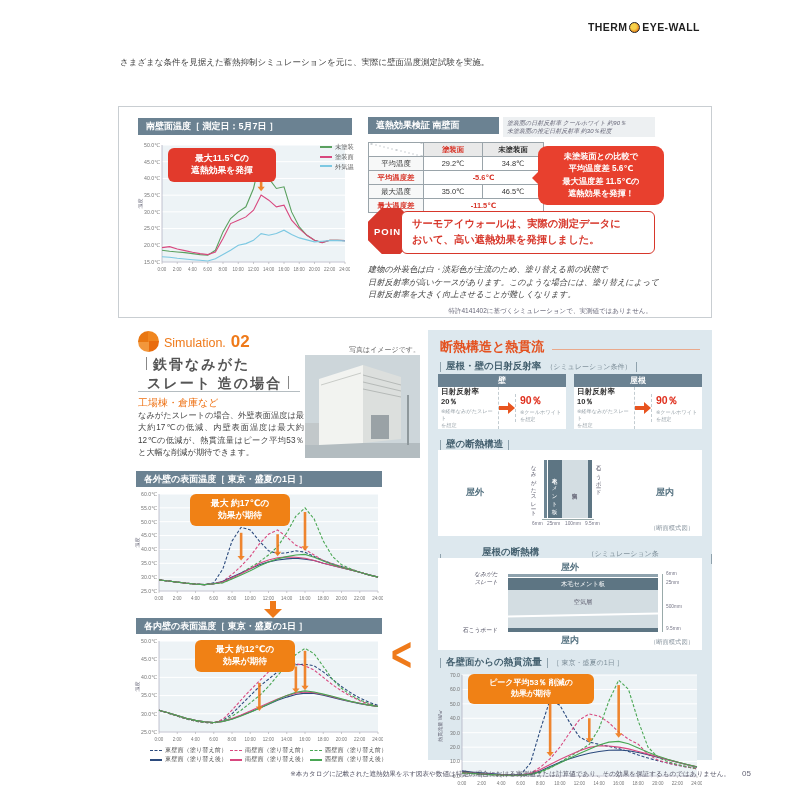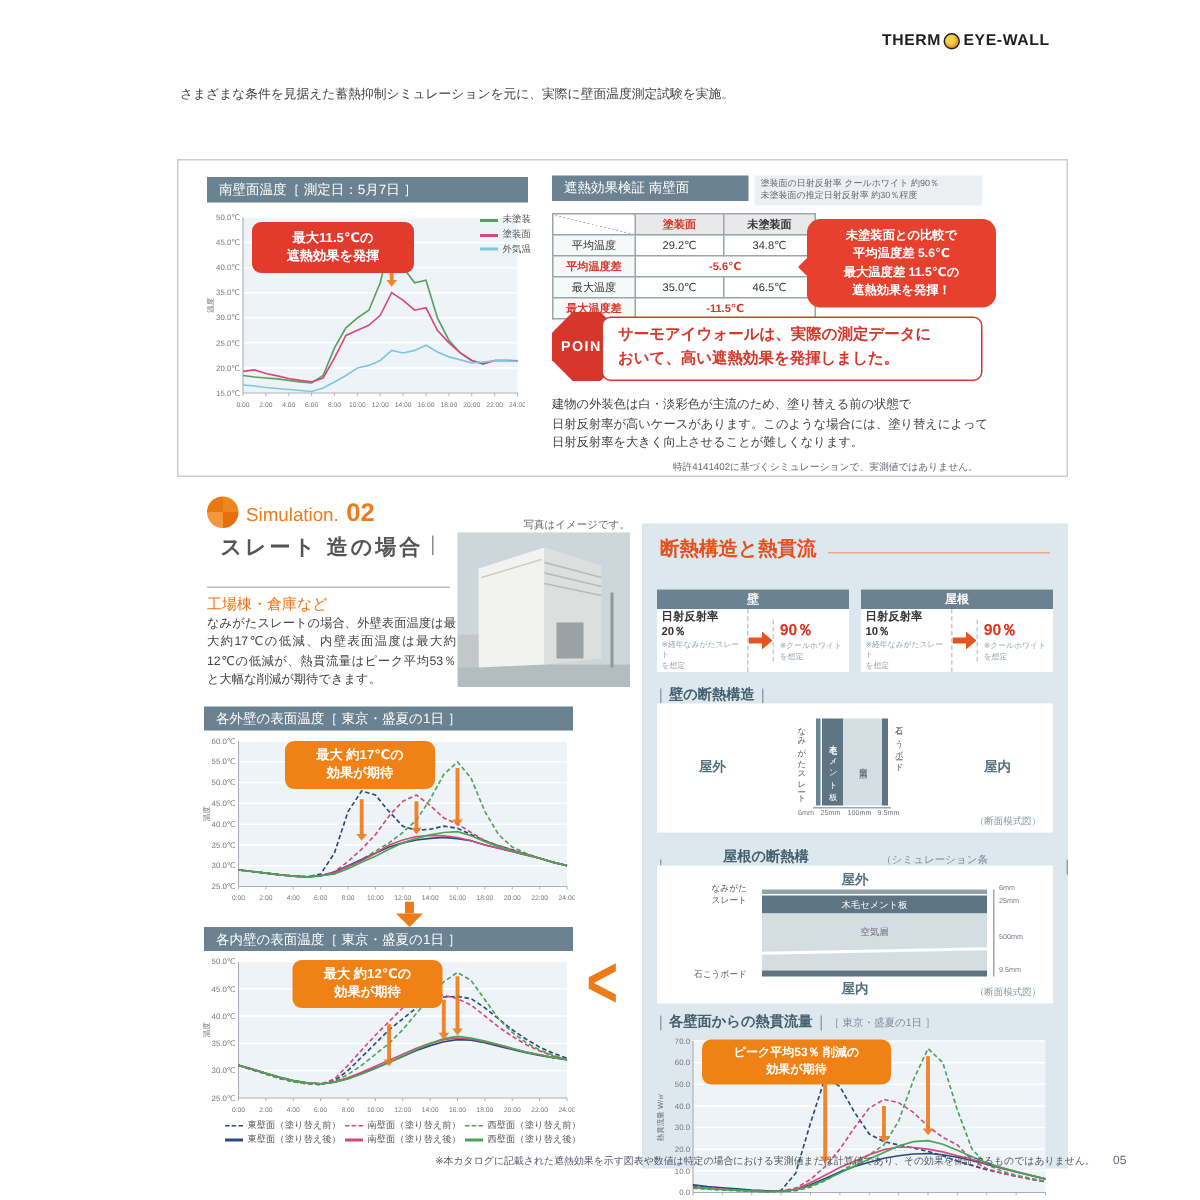--- a/index.html
+++ b/index.html
@@ -1,29 +1,29 @@
 <!DOCTYPE html>
 <html><head>
 <meta charset="utf-8">
 <style>
   html,body{margin:0;padding:0;}
   body{width:800px;height:800px;position:relative;background:#fff;
        font-family:"Liberation Sans","DejaVu Sans",sans-serif;color:#333;overflow:hidden;}
-  .pre{white-space:pre-line;}
+  .pre{white-space:pre-line;font-style:italic;}
   
   .logo{position:absolute;top:21px;left:588px;display:flex;align-items:center;gap:1px;
         font-weight:800;font-size:10.5px;letter-spacing:.4px;color:#1f1f1f;text-align:right;}
   .logo .eye{width:11px;height:11px;border-radius:50%;border:1.5px solid #222;
         background:radial-gradient(circle at 40% 40%, #f6d14a 0 35%, #e8891f 70%, #5a4a10 100%);
         box-sizing:border-box;margin:0 1px;}
   
   .intro{position:absolute;top:55px;left:120px;font-size:8.5px;line-height:1.8;color:#444;}
   
   .s1frame{position:absolute;left:118px;top:106px;width:594px;height:212px;border:1px solid #c9ced2;box-sizing:border-box;}
-  .slatebar{position:absolute;background:#6b8292;color:#fff;font-weight:normal;
+  .slatebar{position:absolute;background:#6b8292;color:#fff;font-weight:bold;
             display:flex;align-items:center;padding-left:8px;box-sizing:border-box;}
   
   .callout{position:absolute;color:#fff;font-weight:bold;text-align:center;white-space:pre-line;
            border-radius:6px;line-height:1.35;z-index:5;}
   .callout.red{background:#e23a2c;font-size:8.8px;padding:5px 8px;}
   .callout.orange{background:#f08115;font-size:8.8px;padding:4px 8px;}
   
   .leg1{position:absolute;left:320px;top:142px;font-size:6.3px;color:#555;line-height:1.55;}
   .leg1 .item{display:flex;align-items:center;gap:3px;}
   .sw{display:inline-block;width:12px;height:0;}
@@ -65,21 +65,21 @@
   .s2body{position:absolute;left:138px;top:410px;width:166px;font-size:8.2px;line-height:1.52;color:#444;text-align:justify;}
   .photocap{position:absolute;left:300px;top:345px;width:120px;text-align:right;font-size:7px;color:#666;}
   .photo{position:absolute;left:305px;top:355px;width:115px;height:103px;background:#cdd6da;overflow:hidden;}
   
   .chev{position:absolute;left:391px;top:634px;font-size:36px;color:#ef7a1a;font-weight:600;transform:scaleY(1.35);}
   
   .leg2{position:absolute;left:150px;top:746px;display:grid;grid-template-columns:repeat(3,80px);
         grid-auto-rows:9px;font-size:6.2px;color:#555;}
   .leg2 .item{display:flex;align-items:center;gap:3px;}
   
-  .panel{position:absolute;left:428px;top:349px;width:284px;height:430px;background:#dde8ee;}
+  .panel{position:absolute;left:428px;top:330px;width:284px;height:430px;background:#dde8ee;}
   .ptitle{position:absolute;left:12px;top:8px;right:12px;display:flex;align-items:center;}
   .ptitle .t{color:#e4511f;font-size:13px;font-weight:bold;}
   .ptitle .line{flex:1;height:1px;background:#eaa98b;margin-left:8px;margin-top:4px;}
   .sub{position:absolute;display:flex;align-items:center;gap:5px;color:#44606f;font-weight:bold;font-size:9.5px;}
   .sub .note{font-weight:normal;font-size:7px;color:#7c8d98;}
   .sub .bar{display:inline-block;width:1px;height:10px;background:#8fa2ad;}
   .cboxes{position:absolute;left:10px;top:44px;display:flex;gap:8px;}
   .cbox{width:128px;background:#fff;}
   .cbox .h{height:13px;background:#6b8292;color:#fff;font-size:8px;font-weight:bold;
            display:flex;align-items:center;justify-content:center;}
@@ -228,20 +228,21 @@
 日射反射率が高いケースがあります。このような場合には、塗り替えによって
 日射反射率を大きく向上させることが難しくなります。</div>
 <div class="s1foot">特許4141402に基づくシミュレーションで、実測値ではありません。</div>
 
 <div class="simcircle"></div>
 <div class="simrow">
   <span class="w">Simulation.</span>
   <span class="n">02</span>
 </div>
 <div class="s2title">
+  <div><span class="vbar"></span><span>鉄骨なみがた</span></div>
   <div style="padding-left:7px;"><span>スレート 造の場合</span><span class="vbar"></span></div>
 </div>
 <div class="divider"></div>
 <div class="s2sub">工場棟・倉庫など</div>
 <div class="s2body">なみがたスレートの場合、外壁表面温度は最大約17℃の低減、内壁表面温度は最大約12℃の低減が、熱貫流量はピーク平均53％と大幅な削減が期待できます。</div>
 
 <div class="photocap">写真はイメージです。</div>
 <div class="photo">
   <svg width="115" height="103" style="position:static">
     <rect x="0" y="0" width="115" height="103" fill="#cdd6da"></rect>
@@ -415,20 +416,26 @@
 </div>
 
 <div class="chev">&lt;</div>
 
 <div class="panel">
   <div class="ptitle">
     <span class="t">断熱構造と熱貫流</span>
     <span class="line"></span>
   </div>
 
+  <div class="sub" style="left:12px;top:30px;">
+    <span class="bar"></span>
+    <span>屋根・壁の日射反射率</span>
+    <span class="note">（シミュレーション条件）</span>
+    <span class="bar"></span>
+  </div>
 
   <div class="cboxes">
     <div class="cbox">
       <div class="h">壁</div>
       <div class="b">
         <div class="pre1">
           <div class="v">日射反射率 20％</div>
           <div class="nt">※経年なみがたスレート
 を想定</div>
         </div>

